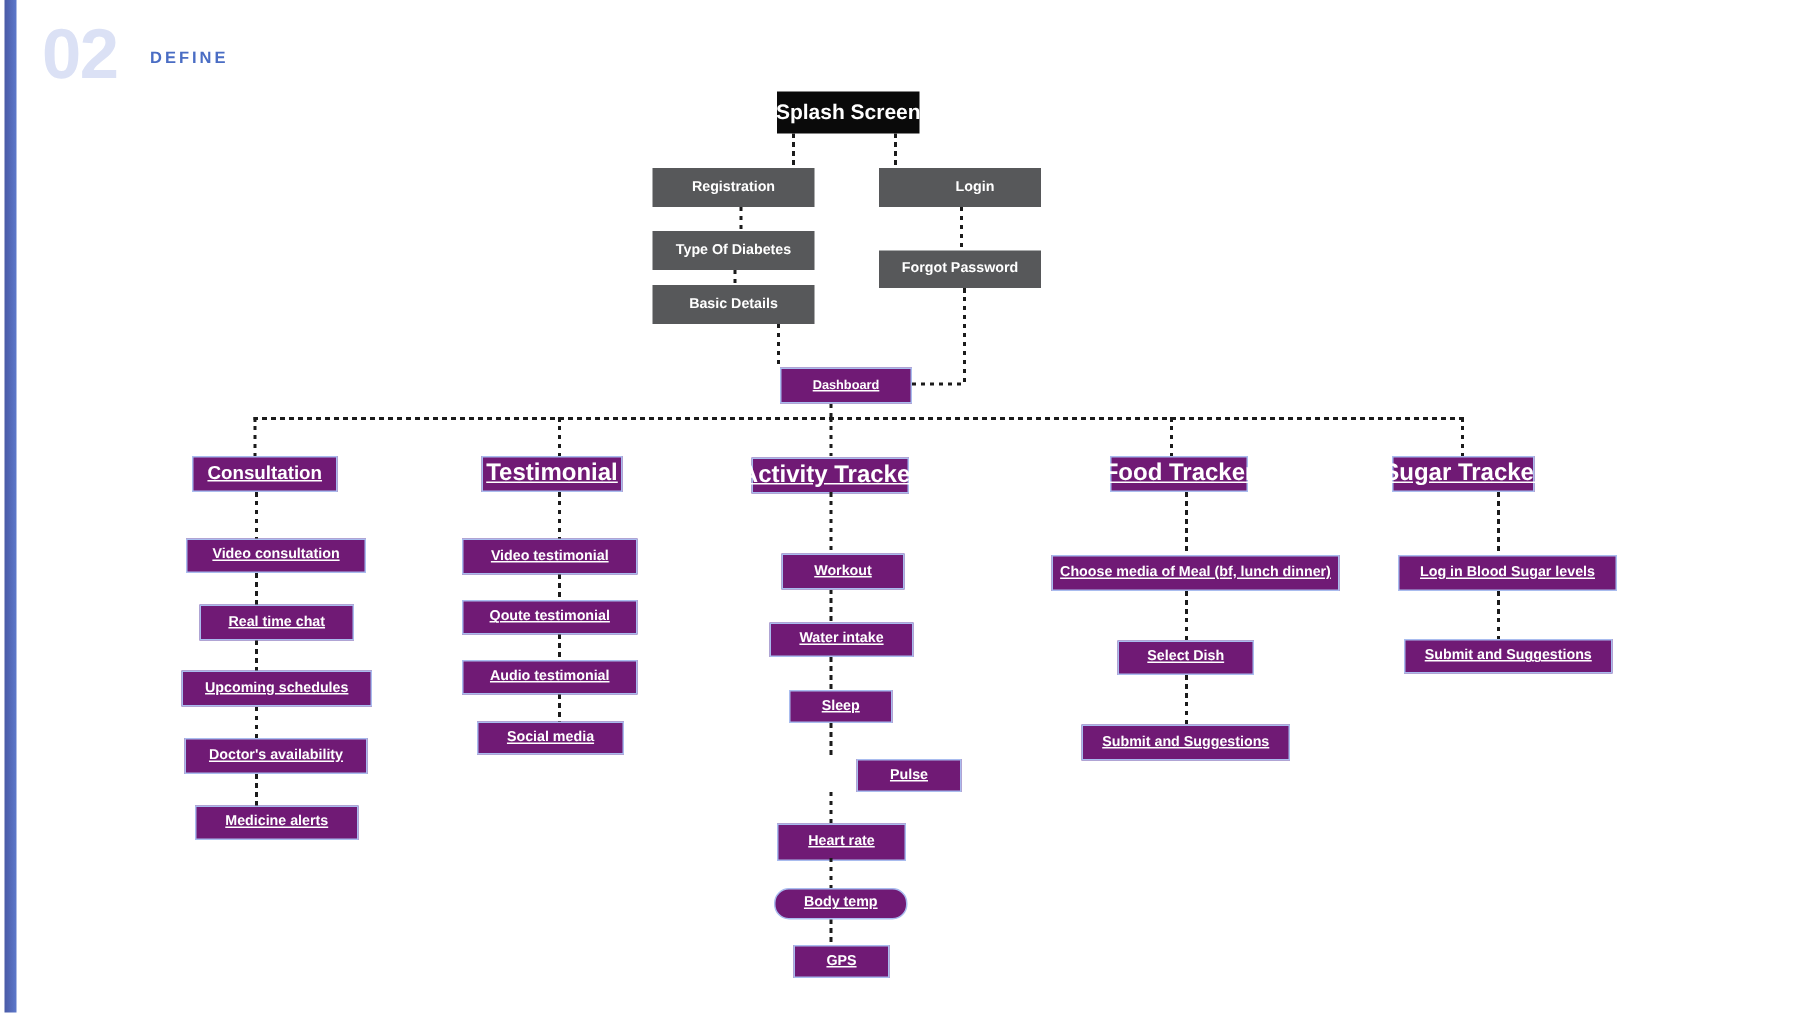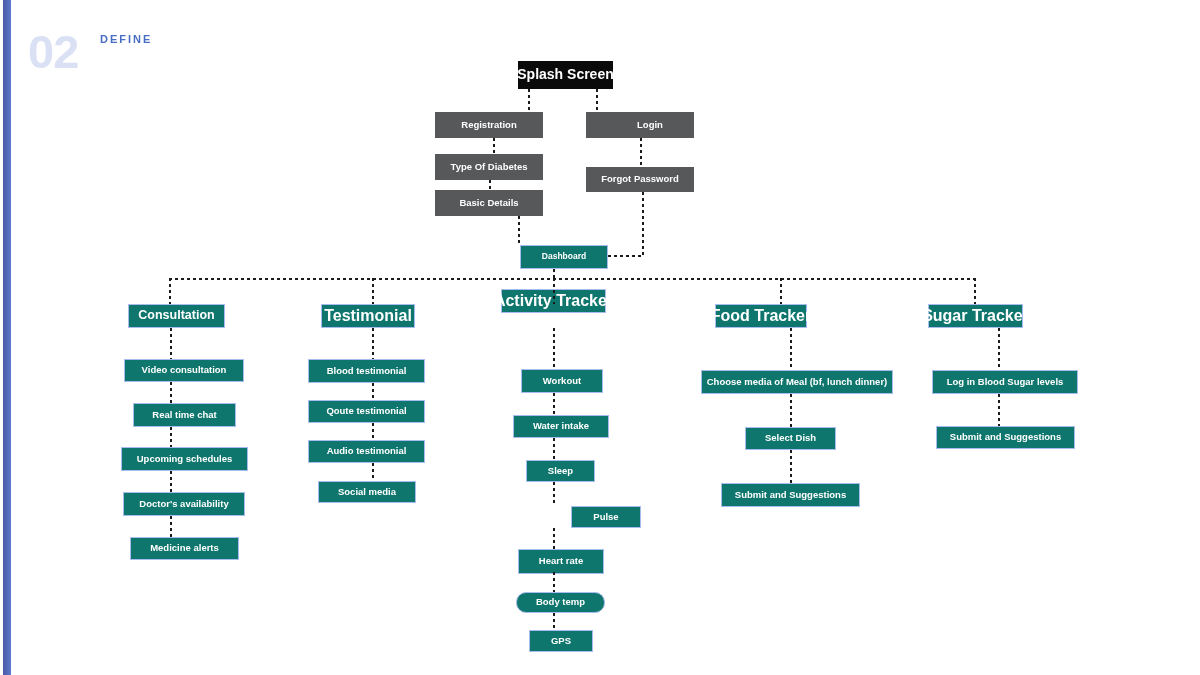--- a/index.html
+++ b/index.html
@@ -7,34 +7,34 @@
     width:1200px;height:675px;position:relative;background:#ffffff;
     font-family:"Liberation Sans",sans-serif;overflow:hidden;
   }
   .stage{position:absolute;inset:0;width:1200px;height:675px;}
 
   
   .sidebar{position:absolute;left:3px;top:0;width:8px;height:675px;
     background:linear-gradient(to right,#4a5aa6,#5d79cb);}
 
   
-  .slide-number{position:absolute;left:28px;top:24px;font-size:47px;font-weight:800;
+  .slide-number{position:absolute;left:28px;top:8px;font-size:47px;font-weight:800;
     color:#dbe1f5;letter-spacing:-1px;}
   .kicker{position:absolute;left:100px;top:33px;font-size:11px;font-weight:700;
     color:#4a6dc4;letter-spacing:2px;}
   .page-title{position:absolute;left:98px;top:48px;font-size:23px;font-weight:800;
     color:#4a73ca;letter-spacing:.2px;}
 
   
   .node{position:absolute;box-sizing:border-box;display:flex;align-items:center;
     justify-content:center;text-align:center;color:#ffffff;font-weight:700;
     font-size:9.5px;line-height:1.1;white-space:nowrap;}
   .node.black{background:#0a0a0a;font-size:14px;font-weight:600;}
   .node.dark{background:#57585a;font-size:9.5px;}
-  .node.blue{background:#0f766e;border:1px solid #a9bcef;}
+  .node.blue{background:#701a75;border:1px solid #a9bcef;text-decoration:underline;}
   .node.sect{font-size:16px;}
   .node.sect-lg{font-size:12.5px;}
   .node.sm{font-size:8.5px;}
 
   
   .vdot{position:absolute;width:2px;
     background-image:repeating-linear-gradient(to bottom,#1b1b1b 0 3px,transparent 3px 6px);}
   .hdot{position:absolute;height:2px;
     background-image:repeating-linear-gradient(to right,#1b1b1b 0 3px,transparent 3px 6px);}
 </style>
@@ -53,31 +53,31 @@
     <div class="node black" style="left:518px;top:61px;width:95px;height:28px;">Splash Screen</div>
     <div class="node dark" style="left:435px;top:112px;width:108px;height:26px;">Registration</div>
     <div class="node dark" style="left:586px;top:112px;width:108px;height:26px;padding-left:20px;">Login</div>
     <div class="node dark" style="left:435px;top:154px;width:108px;height:26px;">Type Of Diabetes</div>
     <div class="node dark" style="left:586px;top:167px;width:108px;height:25px;">Forgot Password</div>
     <div class="node dark" style="left:435px;top:190px;width:108px;height:26px;">Basic Details</div>
     <div class="node blue sm" style="left:520px;top:245px;width:88px;height:24px;">Dashboard</div>
 
     <div class="node blue sect-lg" style="left:128px;top:304px;width:97px;height:24px;">Consultation</div>
     <div class="node blue sect" style="left:321px;top:304px;width:94px;height:24px;">Testimonial</div>
-    <div class="node blue sect" style="left:501px;top:289px;width:105px;height:24px;">Activity Tracker</div>
-    <div class="node blue sect" style="left:715px;top:304px;width:92px;height:24px;">Food Tracker</div>
+    <div class="node blue sect" style="left:501px;top:305px;width:105px;height:24px;">Activity Tracker</div>
+    <div class="node blue sect" style="left:740px;top:304px;width:92px;height:24px;">Food Tracker</div>
     <div class="node blue sect" style="left:928px;top:304px;width:95px;height:24px;">Sugar Tracker</div>
 
     <div class="node blue" style="left:124px;top:359px;width:120px;height:23px;">Video consultation</div>
     <div class="node blue" style="left:133px;top:403px;width:103px;height:24px;">Real time chat</div>
     <div class="node blue" style="left:121px;top:447px;width:127px;height:24px;">Upcoming schedules</div>
     <div class="node blue" style="left:123px;top:492px;width:122px;height:24px;">Doctor's availability</div>
     <div class="node blue" style="left:130px;top:537px;width:109px;height:23px;">Medicine alerts</div>
 
-    <div class="node blue" style="left:308px;top:359px;width:117px;height:24px;">Blood testimonial</div>
+    <div class="node blue" style="left:308px;top:359px;width:117px;height:24px;">Video testimonial</div>
     <div class="node blue" style="left:308px;top:400px;width:117px;height:23px;">Qoute testimonial</div>
     <div class="node blue" style="left:308px;top:440px;width:117px;height:23px;">Audio testimonial</div>
     <div class="node blue" style="left:318px;top:481px;width:98px;height:22px;">Social media</div>
 
     <div class="node blue" style="left:521px;top:369px;width:82px;height:24px;">Workout</div>
     <div class="node blue" style="left:513px;top:415px;width:96px;height:23px;">Water intake</div>
     <div class="node blue" style="left:526px;top:460px;width:69px;height:22px;">Sleep</div>
     <div class="node blue" style="left:526px;top:506px;width:70px;height:22px;margin-left:45px;">Pulse</div>
     <div class="node blue" style="left:518px;top:549px;width:86px;height:25px;">Heart rate</div>
     <div class="node blue" style="left:516px;top:592px;width:89px;height:21px;border-radius:10px;">Body temp</div>

